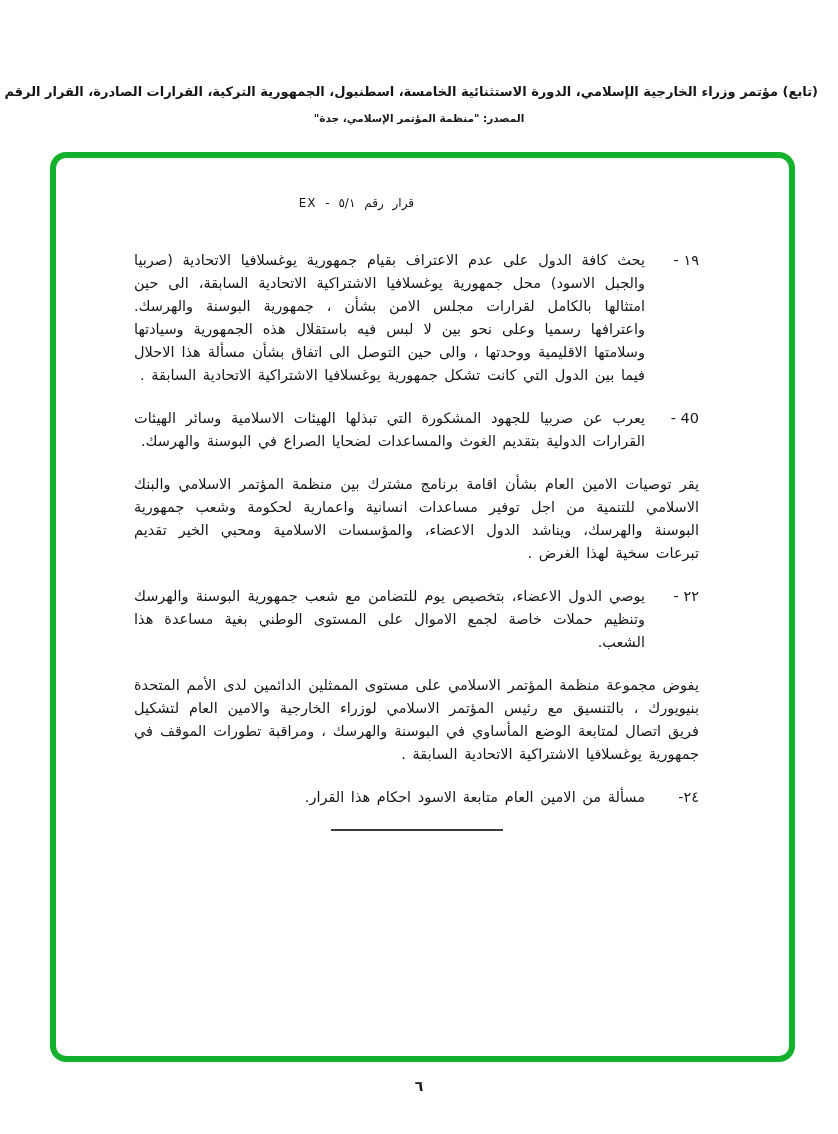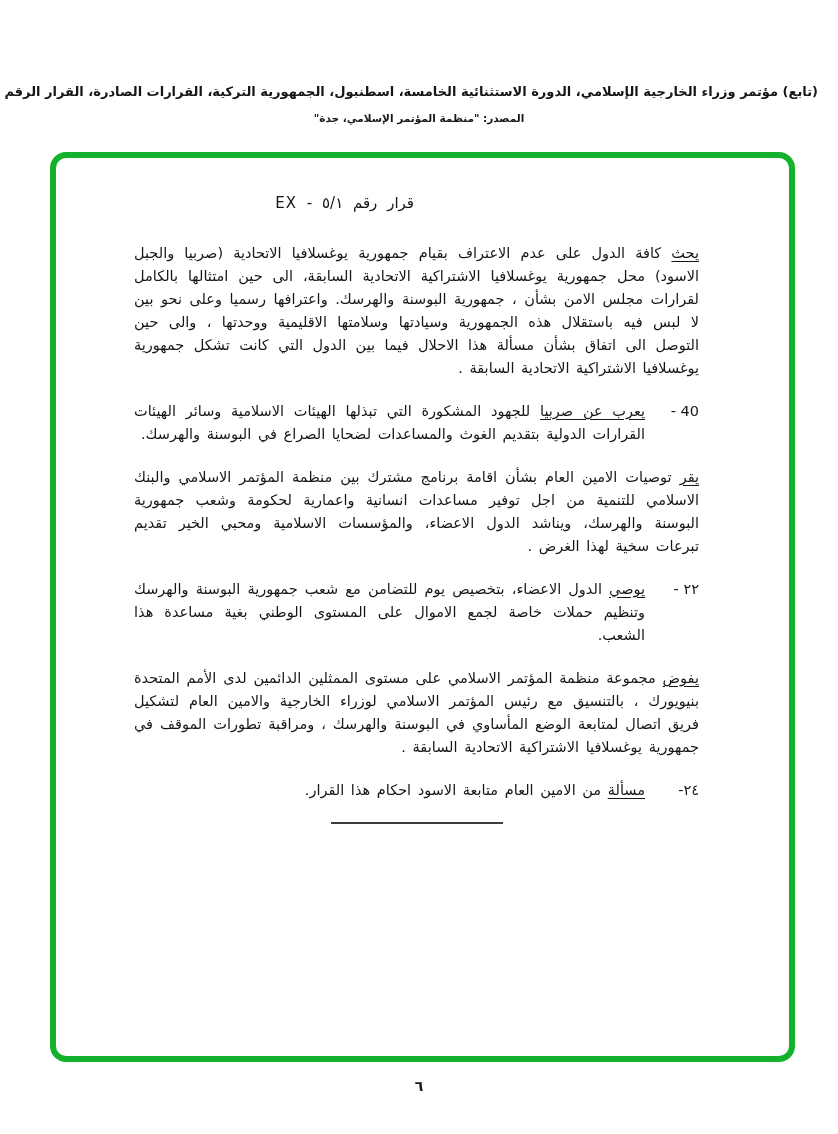--- a/index.html
+++ b/index.html
@@ -44,41 +44,41 @@
 
   
   .doc-content {
     direction: rtl;
     padding: 34px 90px 0 78px;
     font-size: 14.5px;
     line-height: 23px;
   }
   .doc-title {
     width: max-content;
-    margin: 0 285px 27px 0;
-    font-size: 15px;
+    margin: 0 285px 34px 0;
+    font-size: 12px;
     word-spacing: 5px;
     letter-spacing: 1px;
     white-space: nowrap;
   }
   .para {
     display: flex;
     direction: rtl;
     margin-bottom: 20px;
   }
   .para-num {
     flex: 0 0 54px;
     white-space: nowrap;
   }
   .para-text {
     flex: 1;
     text-align: justify;
     word-spacing: 2px;
   }
-  .lead { text-decoration: underline; text-underline-offset: 3px; }
+  .lead { text-underline-offset: 3px; }
 
   .end-rule {
     width: 172px;
     margin: 6px auto 0;
     border: 0;
     border-top: 2px solid #3c3c3c;
   }
 
   
   .page-number {
@@ -97,20 +97,21 @@
   <div class="hdr-line2">المصدر: "منظمة المؤتمر الإسلامي، جدة"</div>
 </div>
 
 <div class="green-frame">
   <div class="doc-content">
     <div class="doc-title">قرار رقم ٥/١ - EX</div>
 
     <div>
 
         <div class="para">
+          <div class="para-num">١٩ -</div>
           <div class="para-text">
             <span class="lead">يحث</span>
             <span>كافة الدول على عدم الاعتراف بقيام جمهورية يوغسلافيا الاتحادية (صربيا والجبل الاسود) محل جمهورية يوغسلافيا الاشتراكية الاتحادية السابقة، الى حين امتثالها بالكامل لقرارات مجلس الامن بشأن ، جمهورية البوسنة والهرسك. واعترافها رسميا وعلى نحو بين لا لبس فيه باستقلال هذه الجمهورية وسيادتها وسلامتها الاقليمية ووحدتها ، والى حين التوصل الى اتفاق بشأن مسألة هذا الاحلال فيما بين الدول التي كانت تشكل جمهورية يوغسلافيا الاشتراكية الاتحادية السابقة .</span>
           </div>
         </div>
 
         <div class="para">
           <div class="para-num">40 -</div>
           <div class="para-text">
             <span class="lead">يعرب عن صربيا</span>

